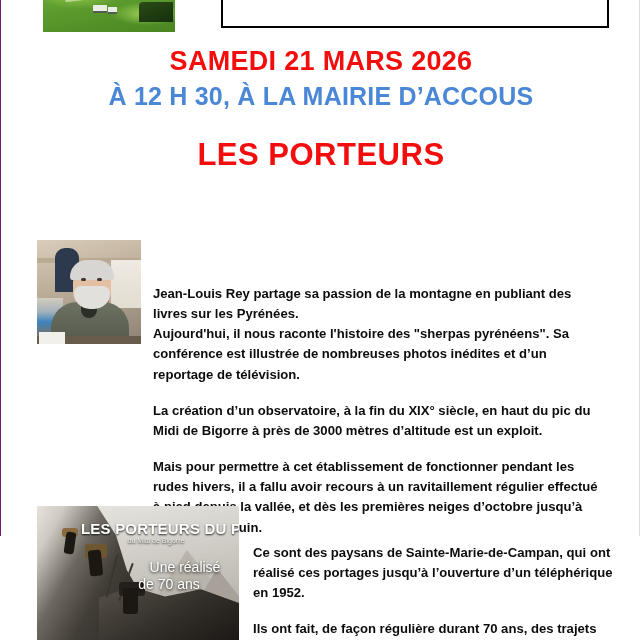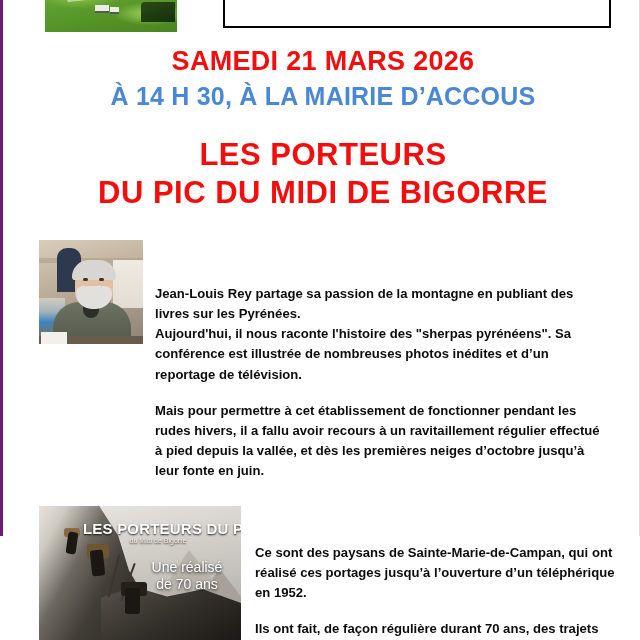--- a/index.html
+++ b/index.html
@@ -13,21 +13,21 @@
     overflow: hidden;
     font-family: "Liberation Sans", sans-serif;
   }
 
   .page {
     position: relative;
     width: 640px;
     height: 536px;
     background: #ffffff;
     box-sizing: border-box;
-    border-left: 3px solid #701a75;
+    border-left: 1px solid #701a75;
     border-right: 1px solid #dcdcdc;
   }
 
   
   .letterhead {
     position: absolute;
     left: 0;
     top: 0;
     width: 640px;
     height: 34px;
@@ -274,21 +274,21 @@
     top: 53px;
     width: 96px;
     text-align: center;
     color: #ffffff;
     font-size: 14px;
     text-shadow: 0 1px 3px rgba(0,0,0,.9);
     white-space: nowrap;
   }
   .bc-tag2 {
     position: absolute;
-    left: 100px;
+    left: 84px;
     top: 70px;
     width: 96px;
     text-align: center;
     color: #ffffff;
     font-size: 14px;
     text-shadow: 0 1px 3px rgba(0,0,0,.9);
     white-space: nowrap;
   }
 
   
@@ -342,25 +342,24 @@
       <div class="hp-dark"></div>
     </div>
 
     <div class="banner-box">
       
     </div>
   </div>
 
   <div class="event-date">SAMEDI 21 MARS 2026</div>
 
-  <div class="event-venue">À 14 H 30, À LA MAIRIE D’ACCOUS</div>
+  <div class="event-venue">À 12 H 30, À LA MAIRIE D’ACCOUS</div>
 
   <div class="main-title">
     <span class="tl1">LES PORTEURS</span>
-    <span class="tl2">DU PIC DU MIDI DE BIGORRE</span>
   </div>
 
   <div class="portrait">
     <div class="bg"></div>
     <div class="shelf"></div>
     <div class="poster"></div>
     <div class="redbar"></div>
     <div class="bgperson"></div>
     <div class="shelf2"></div>
     <div class="body"></div>
@@ -370,20 +369,21 @@
     <div class="hair"></div>
     <div class="eye eye-l"></div>
     <div class="eye eye-r"></div>
     <div class="desk"></div>
     <div class="paper"></div>
   </div>
 
   <div class="body-col">
     <p>Jean-Louis Rey partage sa passion de la montagne en publiant des livres sur les Pyrénées.
 Aujourd'hui, il nous raconte l'histoire des "sherpas pyrénéens". Sa conférence est illustrée de nombreuses photos inédites et d’un reportage de télévision.</p>
+    <p>La création d’un observatoire, à la fin du XIX° siècle, en haut du pic du Midi de Bigorre à près de 3000 mètres d’altitude est un exploit.</p>
     <p>Mais pour permettre à cet établissement de fonctionner pendant les rudes hivers, il a fallu avoir recours à un ravitaillement régulier effectué à pied depuis la vallée, et dès les premières neiges d’octobre jusqu’à leur fonte en juin.</p>
   </div>
 
   <div class="bookcover">
     <div class="sky"></div>
     <div class="peak"></div>
     <div class="peak2"></div>
     <div class="cliff"></div>
     <div class="cliff-b"></div>
     <div class="porter p1b"></div>

